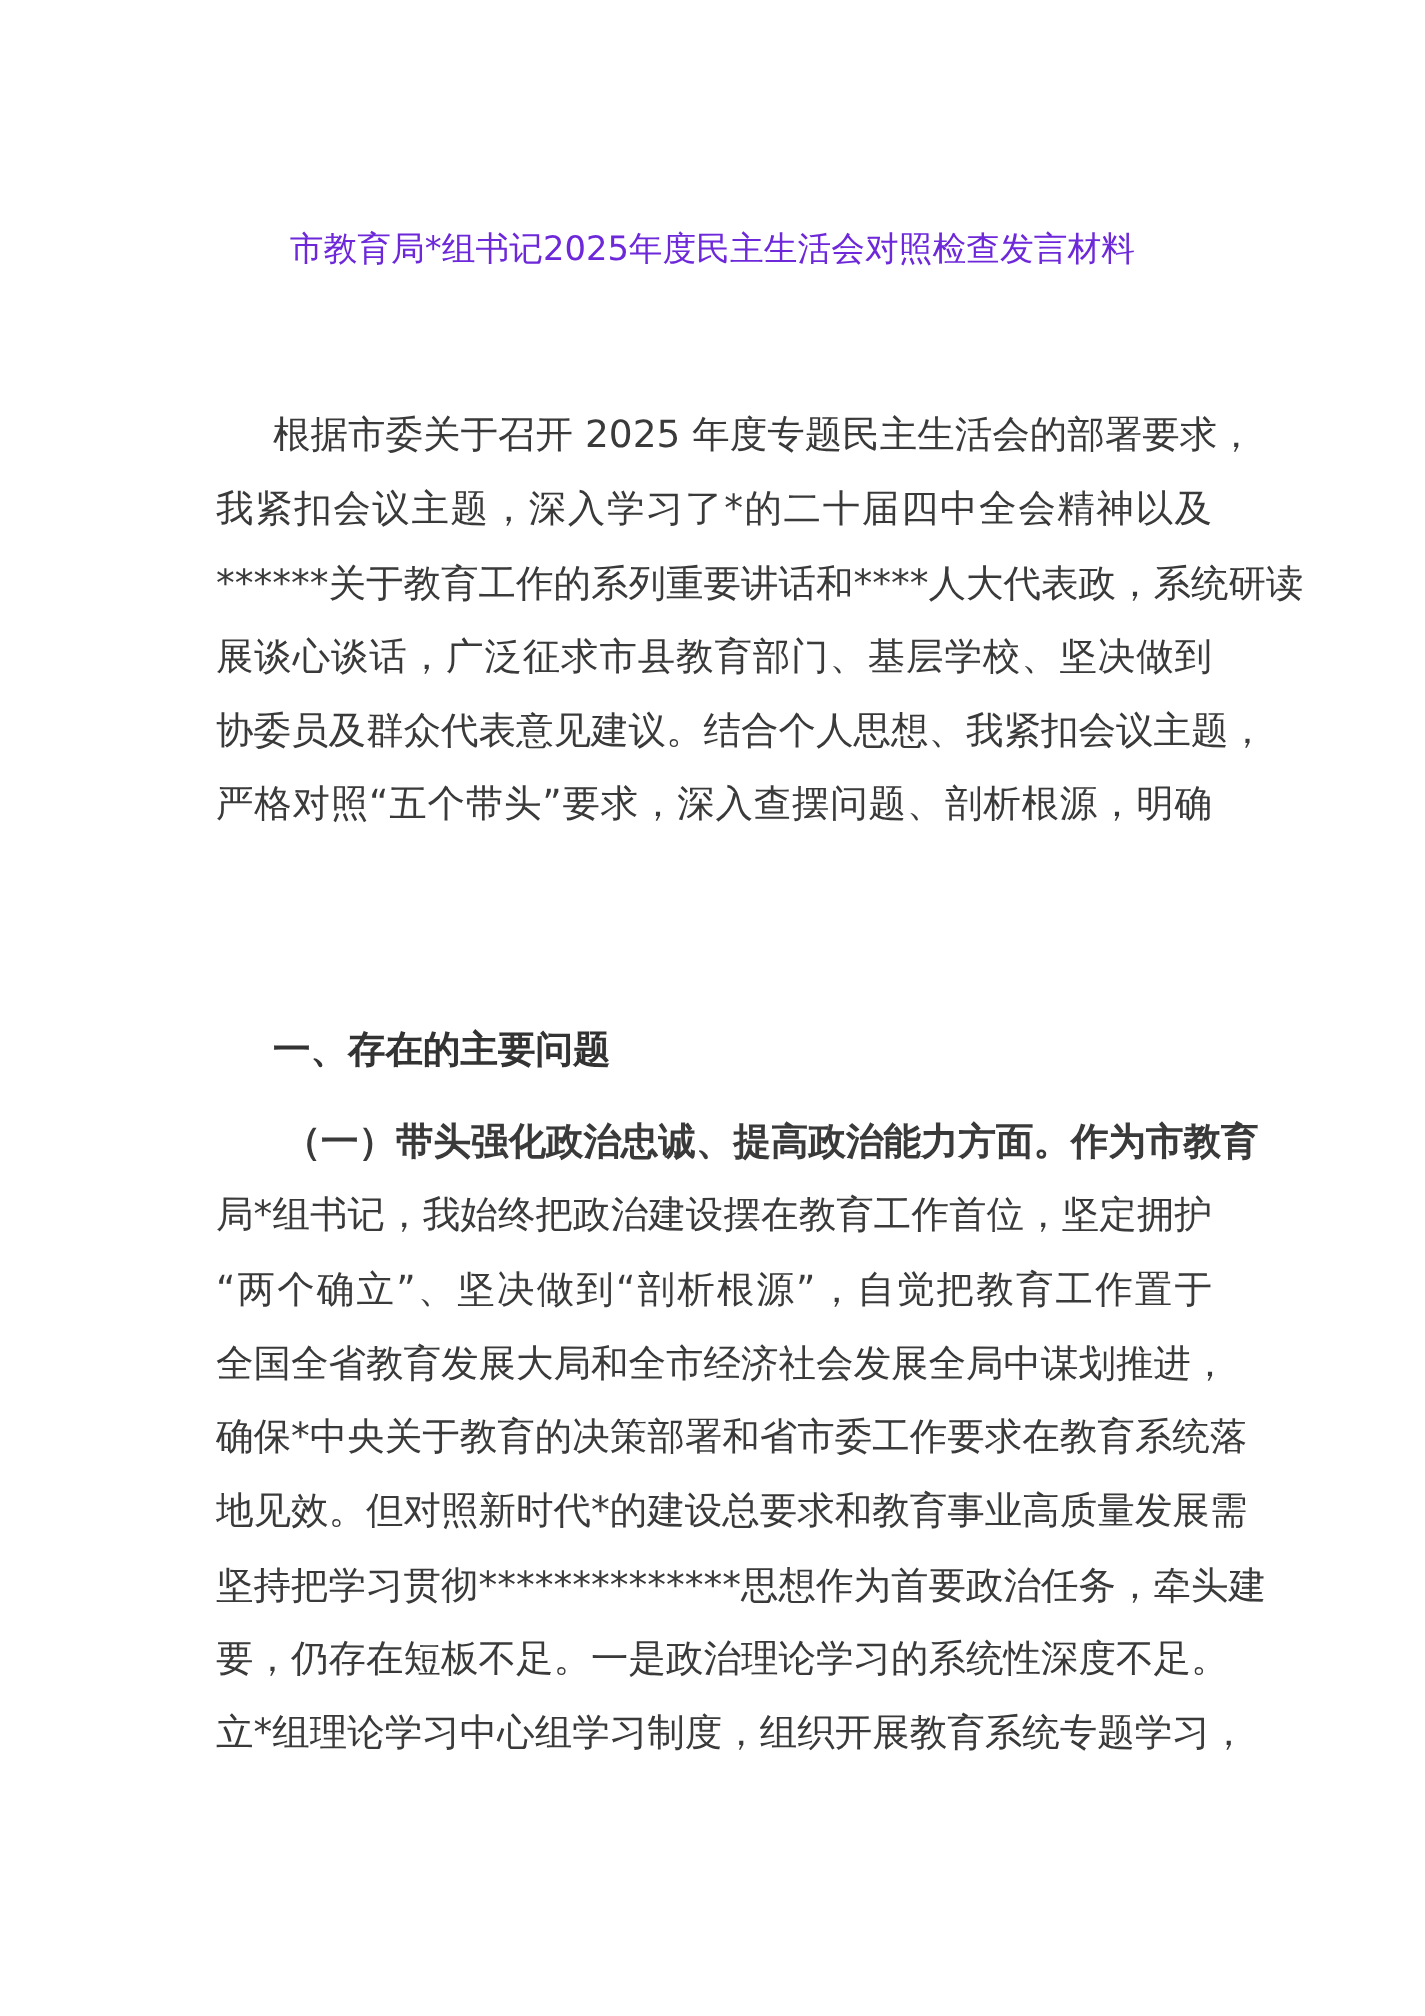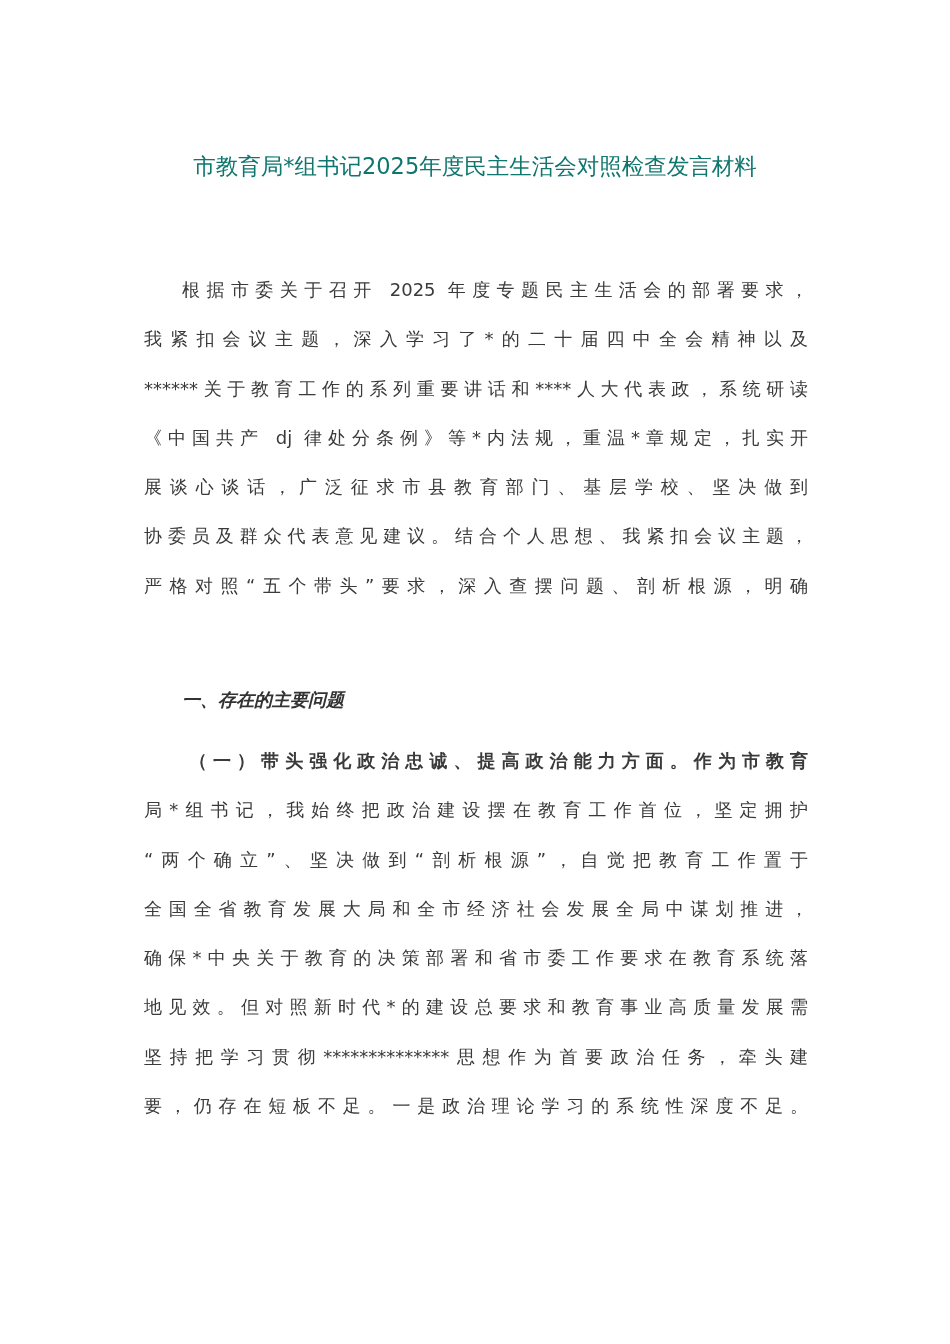--- a/index.html
+++ b/index.html
@@ -24,84 +24,83 @@
       background: #ffffff;
     }
     .doc-title {
       position: absolute;
       left: 0;
       width: 950px;
       top: 148px;
       text-align: center;
       font-size: 22.5px;
       line-height: 36px;
-      color: #0f766e;
+      color: #6d28d9;
       letter-spacing: 0px;
       white-space: nowrap;
     }
     .body-text {
       position: absolute;
       left: 144px;
       width: 664px;
     }
     .line {
       height: 49.3px;
       line-height: 49.3px;
-      font-size: 18px;
+      font-size: 25px;
       white-space: nowrap;
       text-align: justify;
       text-align-last: justify;
       color: #3a3a3a;
     }
     .line.last {
       text-align-last: left;
     }
     .line.indent {
       padding-left: 38px;
     }
     .line.indent2 {
       padding-left: 45px;
       font-weight: bold;
     }
     .heading {
       font-weight: bold;
       text-align-last: left;
       padding-left: 38px;
       color: #333333;
-      font-style: italic;
     }
     #para1 { top: 265px; }
     #heading1 { top: 675px; }
     #para2 { top: 736px; }
   </style>
 </head>
 <body>
 
 <div class="page">
 
   <div class="doc-title">市教育局*组书记2025年度民主生活会对照检查发言材料</div>
 
   <div class="body-text" id="para1">
     <div class="line indent">根据市委关于召开 2025 年度专题民主生活会的部署要求，</div>
     <div class="line">我紧扣会议主题，深入学习了*的二十届四中全会精神以及</div>
     <div class="line">******关于教育工作的系列重要讲话和****人大代表政，系统研读</div>
-    <div class="line">《中国共产 dj 律处分条例》等*内法规，重温*章规定，扎实开</div>
     <div class="line">展谈心谈话，广泛征求市县教育部门、基层学校、坚决做到</div>
     <div class="line">协委员及群众代表意见建议。结合个人思想、我紧扣会议主题，</div>
     <div class="line">严格对照“五个带头”要求，深入查摆问题、剖析根源，明确</div>
   </div>
 
   <div class="body-text" id="heading1">
     <div class="line heading">一、存在的主要问题</div>
   </div>
 
   <div class="body-text" id="para2">
     <div class="line indent2">（一）带头强化政治忠诚、提高政治能力方面。作为市教育</div>
     <div class="line">局*组书记，我始终把政治建设摆在教育工作首位，坚定拥护</div>
     <div class="line">“两个确立”、坚决做到“剖析根源”，自觉把教育工作置于</div>
     <div class="line">全国全省教育发展大局和全市经济社会发展全局中谋划推进，</div>
     <div class="line">确保*中央关于教育的决策部署和省市委工作要求在教育系统落</div>
     <div class="line">地见效。但对照新时代*的建设总要求和教育事业高质量发展需</div>
     <div class="line">坚持把学习贯彻**************思想作为首要政治任务，牵头建</div>
     <div class="line">要，仍存在短板不足。一是政治理论学习的系统性深度不足。</div>
+    <div class="line">立*组理论学习中心组学习制度，组织开展教育系统专题学习，</div>
   </div>
 
 </div>
 
 </body></html>

